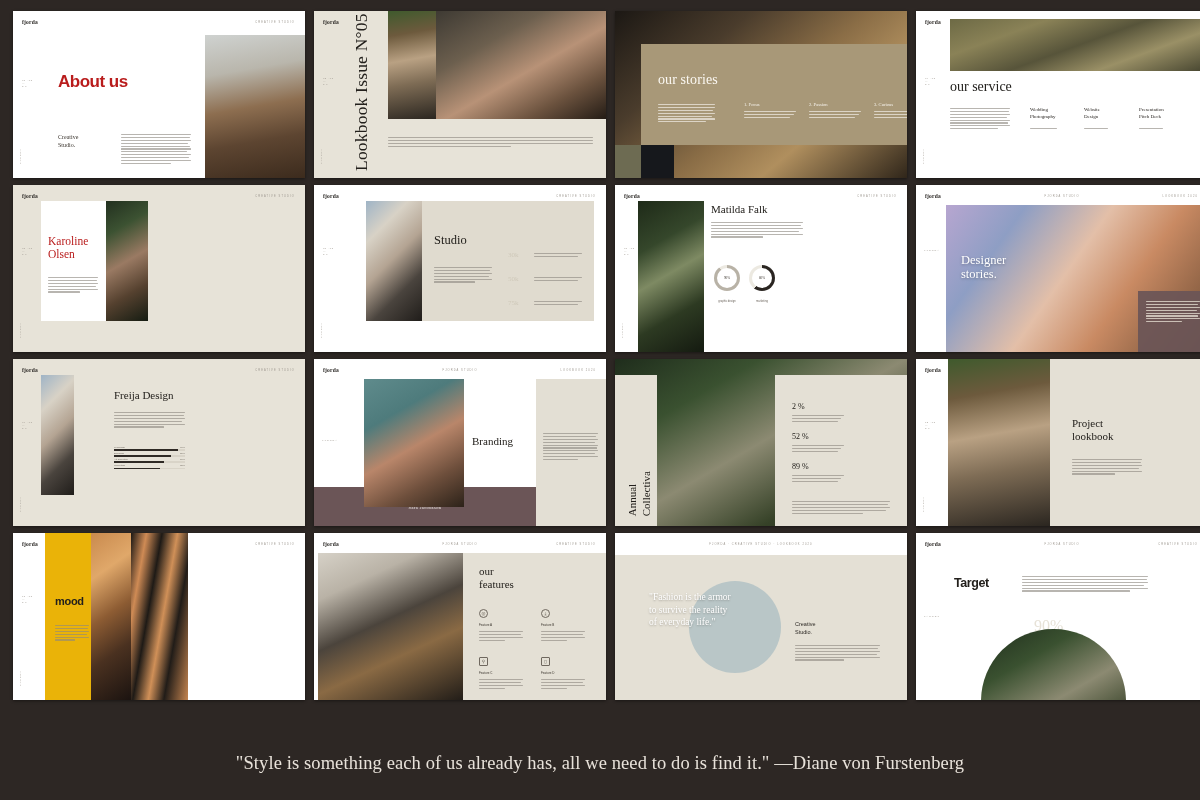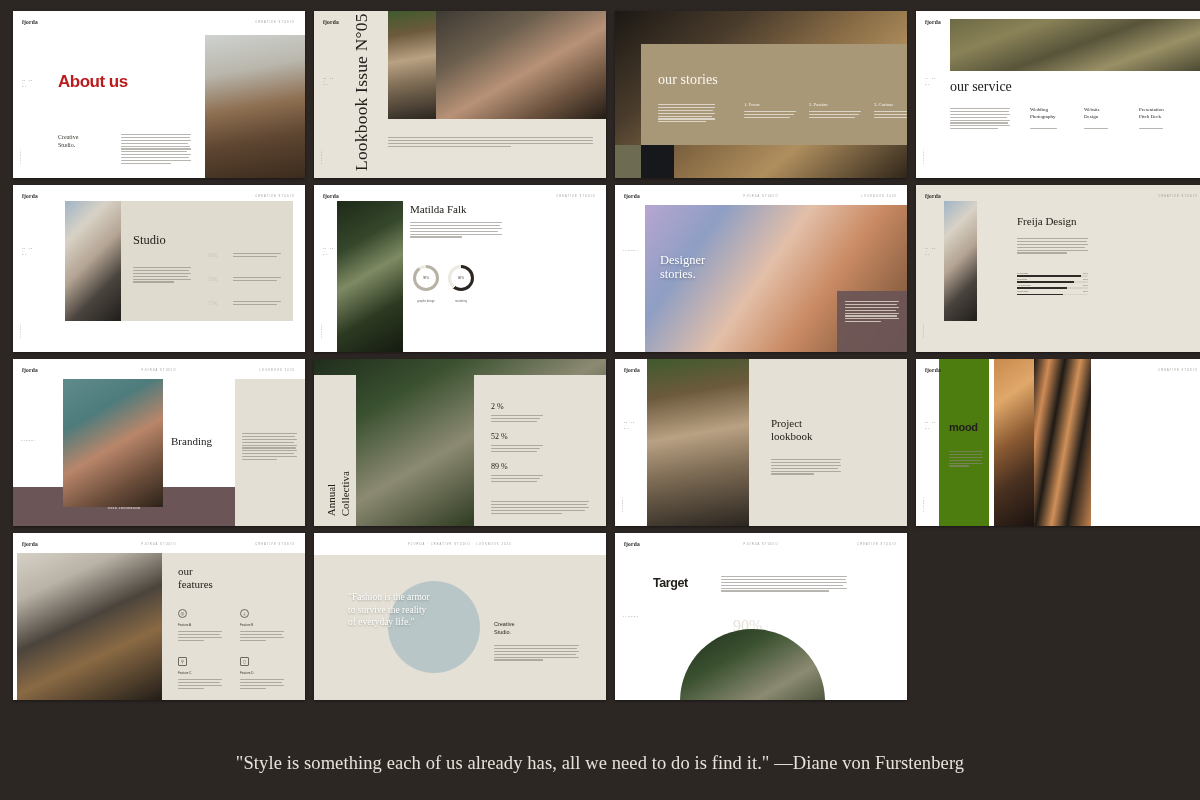--- a/index.html
+++ b/index.html
@@ -255,20 +255,40 @@
     </div>
     <div style="position:absolute;left:223px;top:96px;width:42px">
       <div class="serif" style="font-size:5px;line-height:6.6px;color:#2a2622;white-space:pre-line">Presentation
 Pitch Deck</div>
       <div class="ftxt" style="margin-top:8px">
           <i style="width:58%"></i>
         </div>
     </div>
   </div>
 
+  <div class="slide cream">
+    <div class="logo serif">fjorda</div>
+    <div class="topright">CREATIVE STUDIO</div>
+    <div class="sidenum" style="top:62px">05 . 05
+—
+2 0</div>
+    <div class="sidevert">FJORDA</div>
+    <div style="position:absolute;left:28px;top:16px;width:107px;height:120px;background:#fff"></div>
+    <div class="ph ph-fern" style="left:93px;top:16px;width:42px;height:120px"></div>
+    <div class="serif bigtitle" style="position:absolute;left:35px;top:50px;font-size:11.5px;line-height:13px;white-space:pre-line">Karoline
+Olsen</div>
+    <div class="ftxt" style="position:absolute;left:35px;top:92px;width:50px">
+      <i style="width:100%"></i>
+        <i style="width:98%"></i>
+        <i style="width:100%"></i>
+      <i style="width:96%"></i>
+        <i style="width:100%"></i>
+        <i style="width:64%"></i>
+    </div>
+  </div>
 
   <div class="slide">
     <div class="logo serif">fjorda</div>
     <div class="topright">CREATIVE STUDIO</div>
     <div class="sidenum" style="top:62px">06 . 05
 —
 2 0</div>
     <div class="sidevert">FJORDA</div>
     <div class="cream" style="position:absolute;left:52px;top:16px;width:228px;height:120px;background:#e0dbcf"></div>
     <div class="ph ph-sun-wall" style="left:52px;top:16px;width:56px;height:120px"></div>
@@ -495,21 +515,21 @@
     </div>
   </div>
 
   <div class="slide">
     <div class="logo serif">fjorda</div>
     <div class="topright">CREATIVE STUDIO</div>
     <div class="sidenum" style="top:62px">13 . 05
 —
 2 0</div>
     <div class="sidevert">FJORDA</div>
-    <div class="cream" style="position:absolute;left:23px;top:0;width:50px;height:167px;background:#4d7c0f">
+    <div class="cream" style="position:absolute;left:32px;top:0;width:50px;height:167px;background:#eab308">
       <div class="hsans" style="position:absolute;left:10px;top:62px;font-size:11px;font-weight:bold;color:#23201c;letter-spacing:-.3px">mood</div>
       <div class="ftxt" style="position:absolute;left:10px;top:92px;width:34px">
         <i style="width:100%"></i>
           <i style="width:97%"></i>
           <i style="width:100%"></i>
         <i style="width:94%"></i>
           <i style="width:100%"></i>
           <i style="width:60%"></i>
       </div>
     </div>

